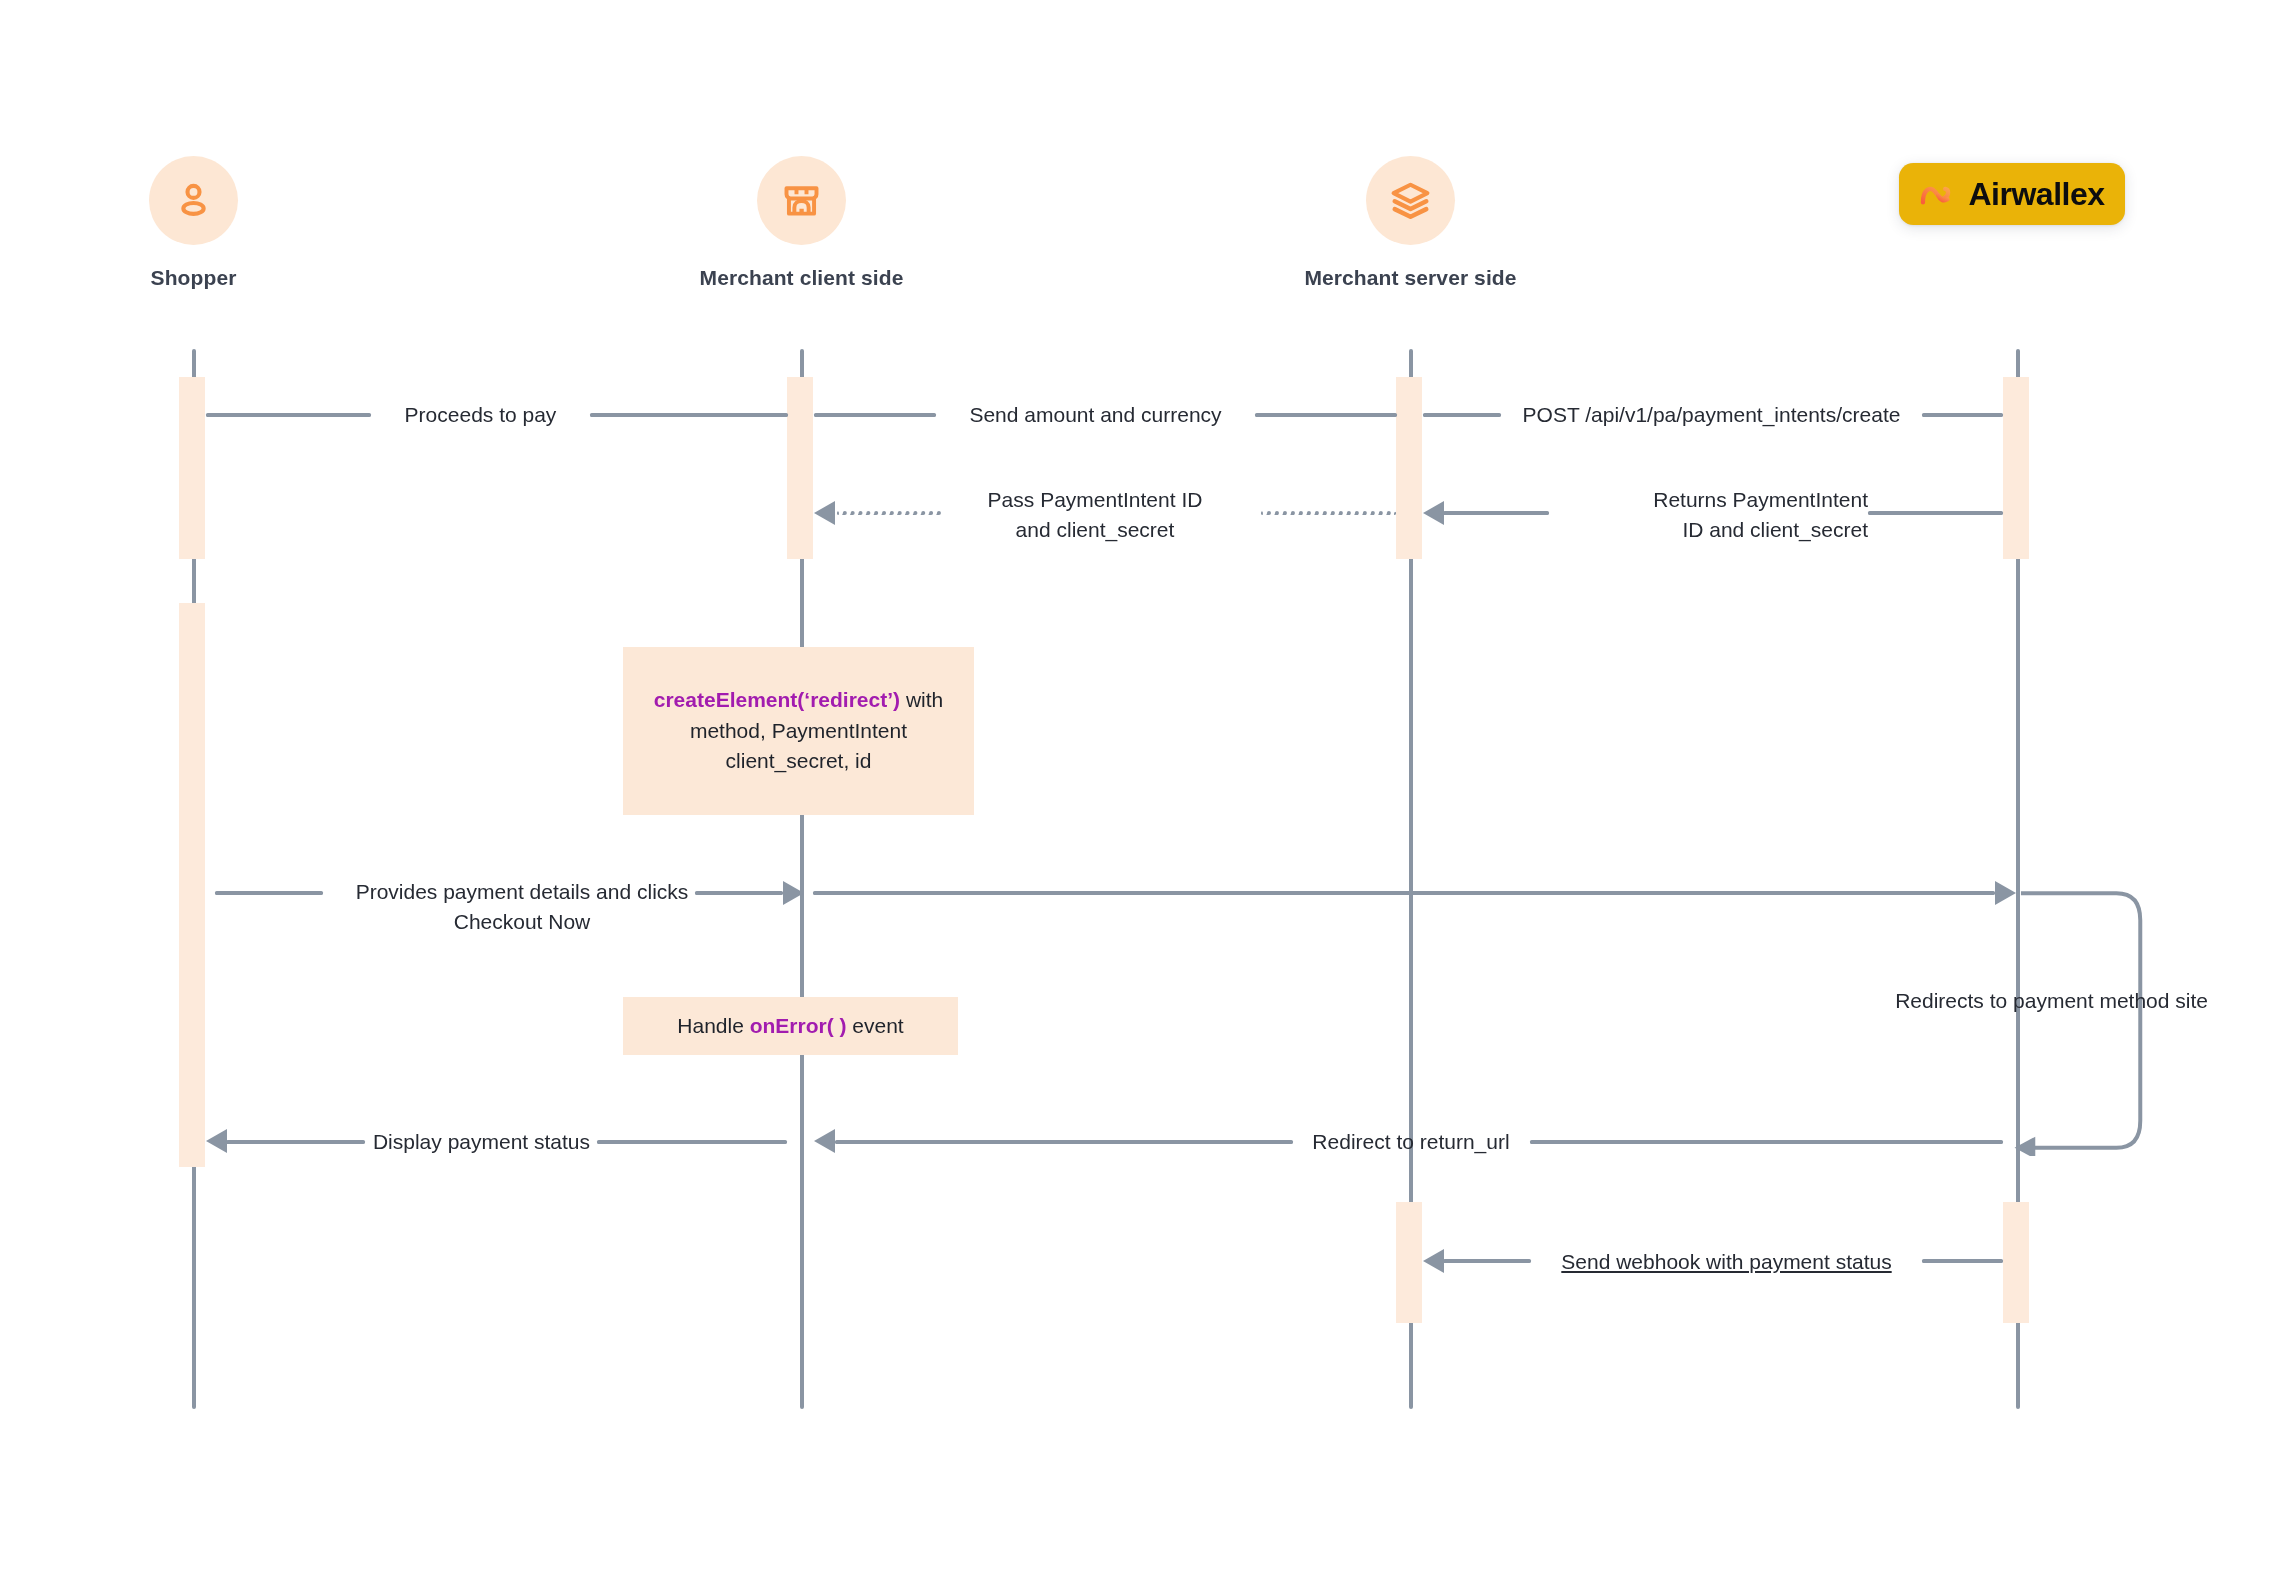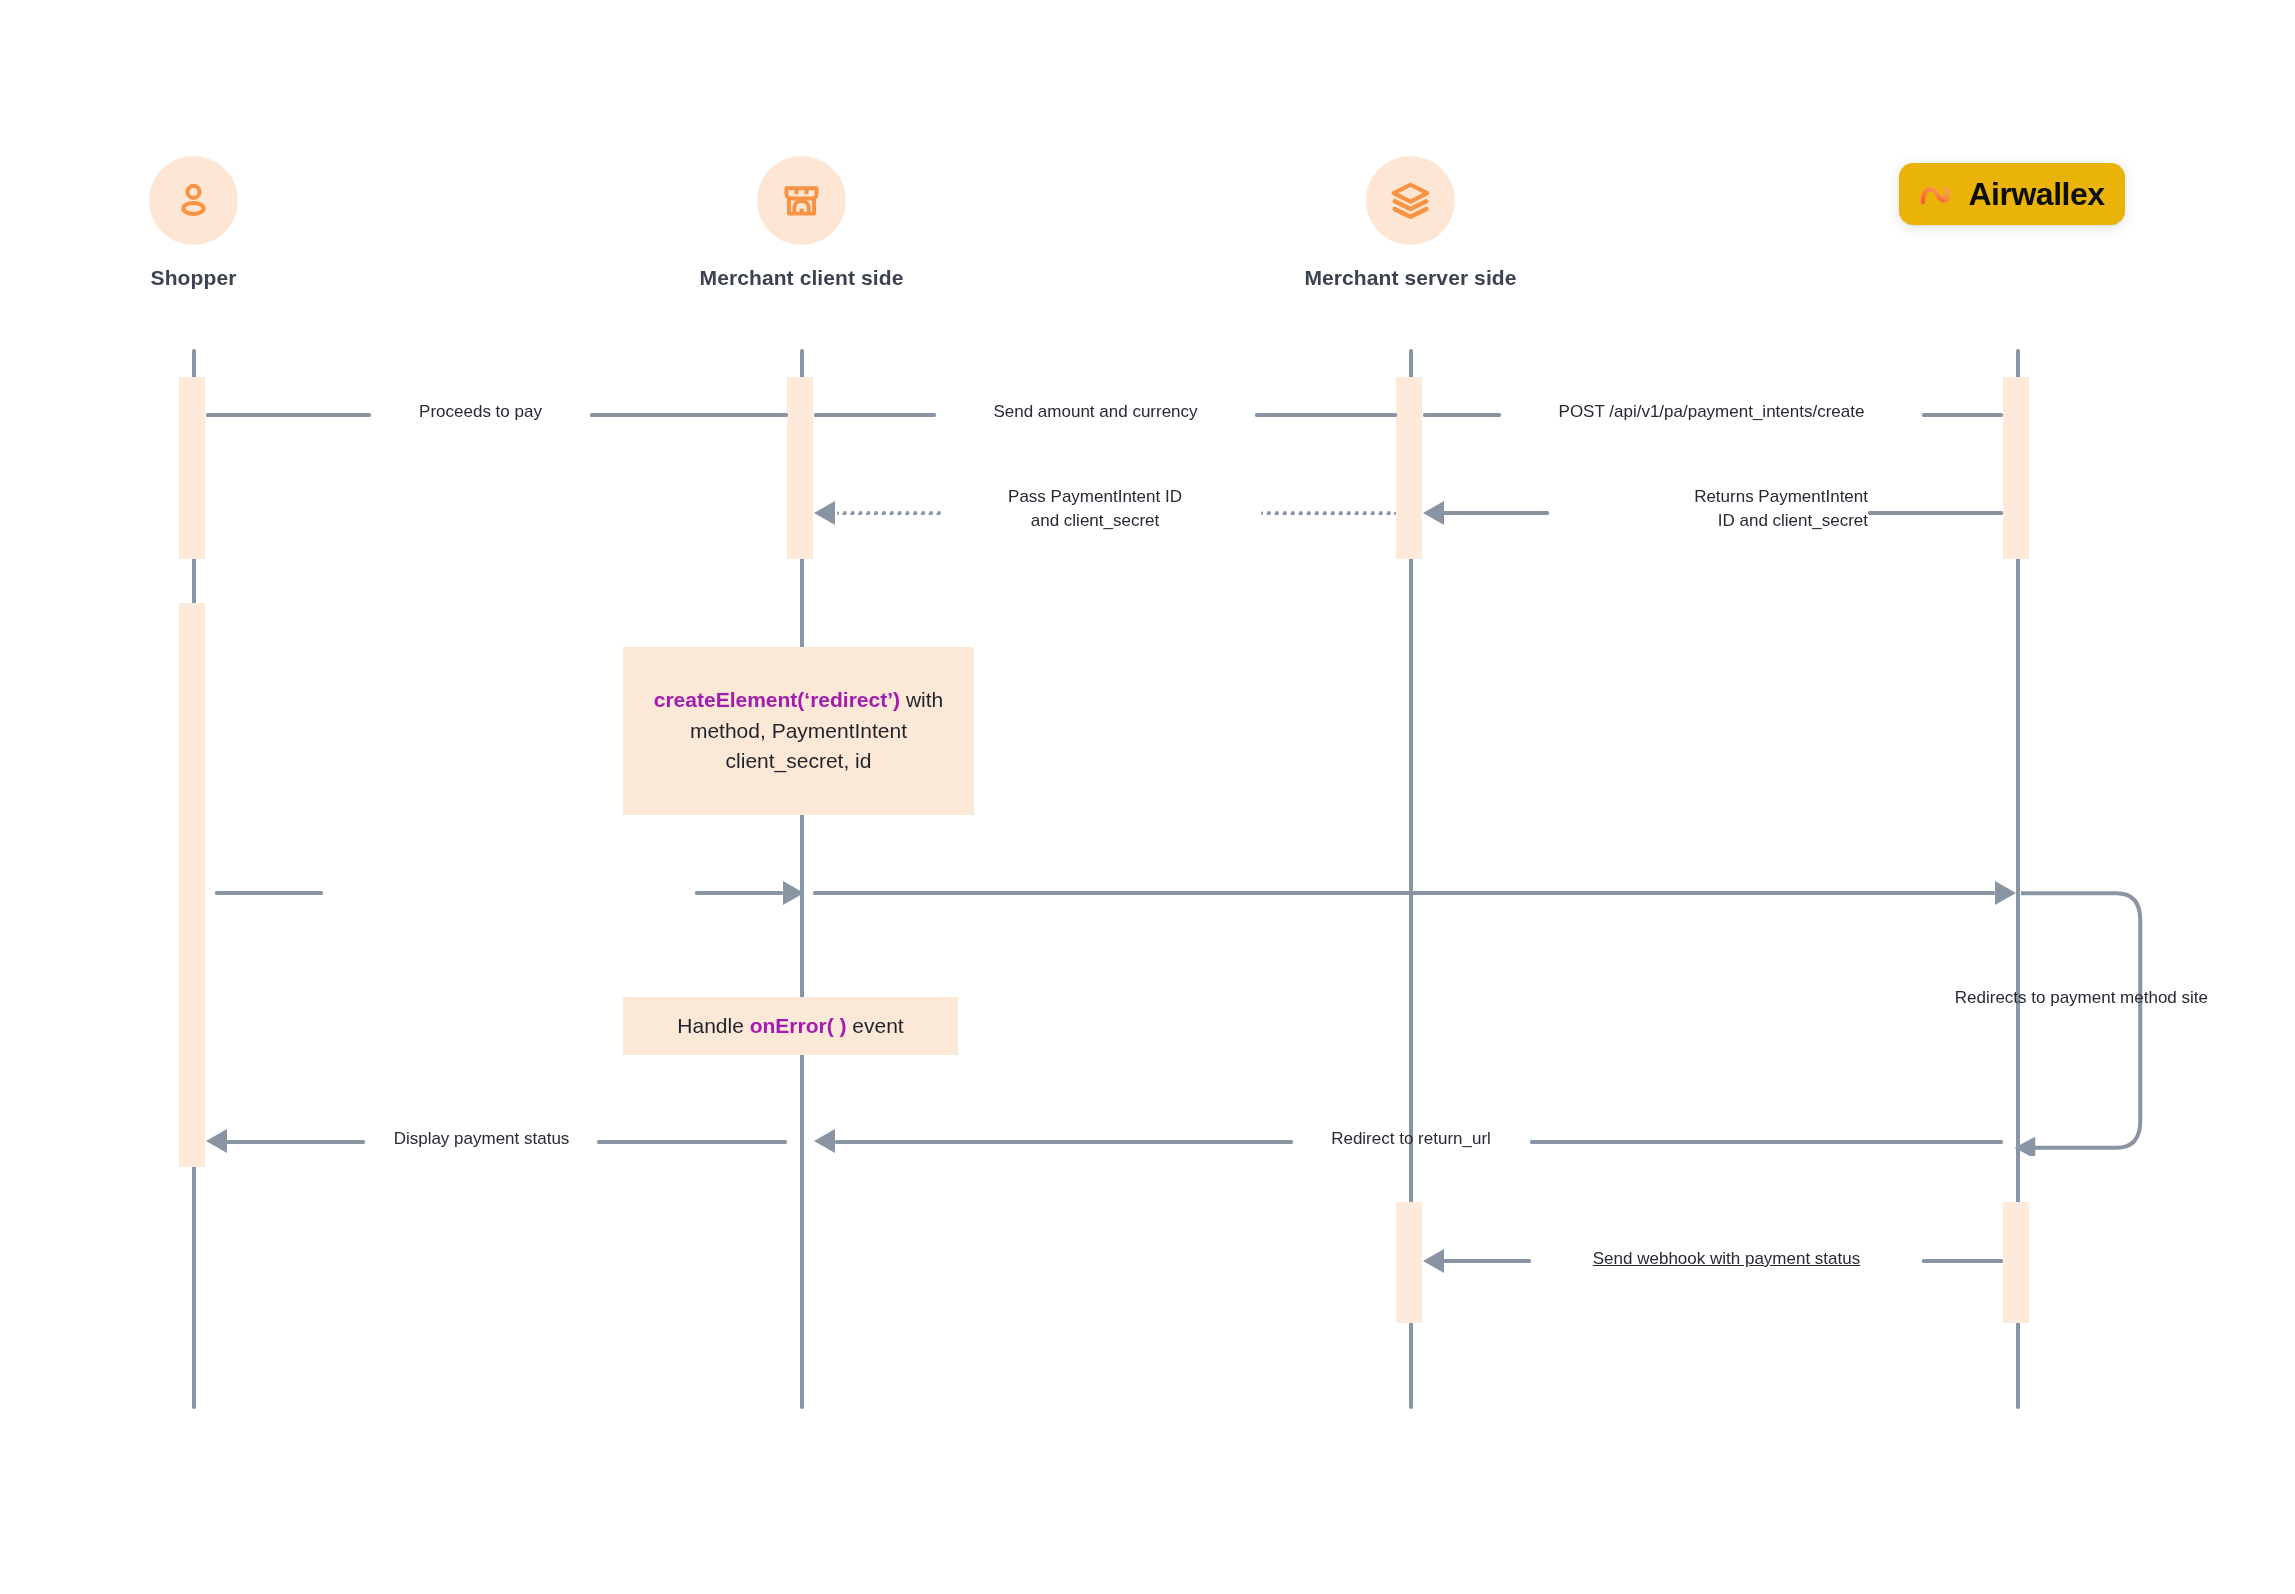--- a/index.html
+++ b/index.html
@@ -19,21 +19,21 @@
   
   .lifeline{position:absolute;width:4px;background:#8a95a3;border-radius:2.4px;}
   .activation{position:absolute;width:26px;background:#FDEADB;}
 
   
   .seg{position:absolute;height:4px;background:#8a95a3;border-radius:1.6px;}
   .seg.dash{background:none;border-top:4px dotted #8a95a3;height:0;}
   .head{position:absolute;width:0;height:0;}
   .head.right{border-top:12px solid transparent;border-bottom:12px solid transparent;border-left:21px solid #8a95a3;}
   .head.left{border-top:12px solid transparent;border-bottom:12px solid transparent;border-right:21px solid #8a95a3;}
-  .msg{position:absolute;text-align:center;font-size:17px;line-height:1.42;color:#262a33;white-space:pre-line;}
+  .msg{position:absolute;text-align:center;font-size:21px;line-height:1.42;color:#262a33;white-space:pre-line;}
 
   
   .note{position:absolute;background:#FCE8D7;padding:0;display:flex;align-items:center;justify-content:center;
     text-align:center;font-size:21px;line-height:1.45;color:#1f232b;}
   .kw{color:#a21caf;font-weight:700;}
 
   
   .loop{position:absolute;}
 </style>
 </head>
@@ -128,20 +128,22 @@
 
   <div class="note" style="left:623px;top:647px;width:351px;height:168px;">
     <div style="padding:0 22px;">
       <span class="kw">createElement(‘redirect’)</span><span style="white-space:pre-line;"> with
 method, PaymentIntent
 client_secret, id</span>
     </div>
   </div>
 
   <div class="seg" style="left:215px;top:891px;width:108px;"></div>
+  <div class="msg" style="left:295px;top:877px;width:454px;">Provides payment details and clicks
+Checkout Now</div>
   <div class="seg" style="left:695px;top:891px;width:88px;"></div>
   <div class="head right" style="left:783px;top:881px;"></div>
 
   <div class="seg" style="left:813px;top:891px;width:1182px;"></div>
   <div class="head right" style="left:1995px;top:881px;"></div>
 
   <svg class="loop" style="left:2013px;top:885px;width:175px;height:271px;" viewBox="0 0 220 340" width="175" height="271">
     <path d="M10 10 H 130 Q 160 10 160 44 V 296 Q 160 330 130 330 H 22" stroke="#8a95a3" stroke-width="5" fill="none" stroke-linecap="butt"></path>
     <polygon points="28,316 28,344 2,330" fill="#8a95a3"></polygon>
   </svg>

